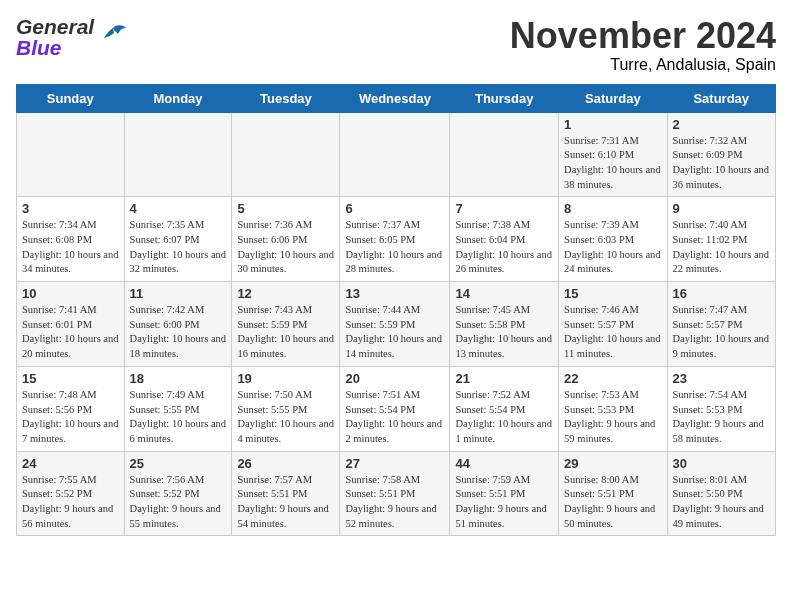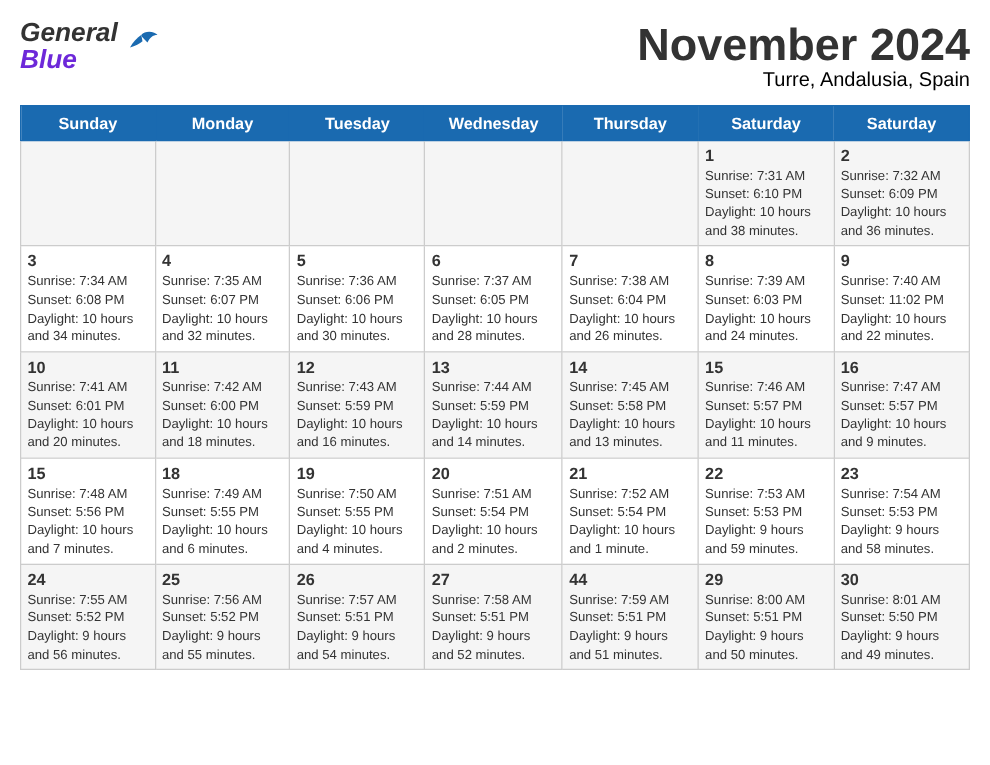--- a/index.html
+++ b/index.html
@@ -65,20 +65,21 @@
       font-size: 13px;
       font-weight: bold;
       color: #333;
       display: block;
       margin-bottom: 2px;
     }
     .day-detail {
       color: #333;
       font-size: 10.5px;
       line-height: 1.4;
+      font-family: Liberation Serif, serif;
     }
     .empty-cell {
       background-color: #f5f5f5;
     }
   </style>
 </head>
 <body>
 
 <div class="header-area">
   <div class="logo">

